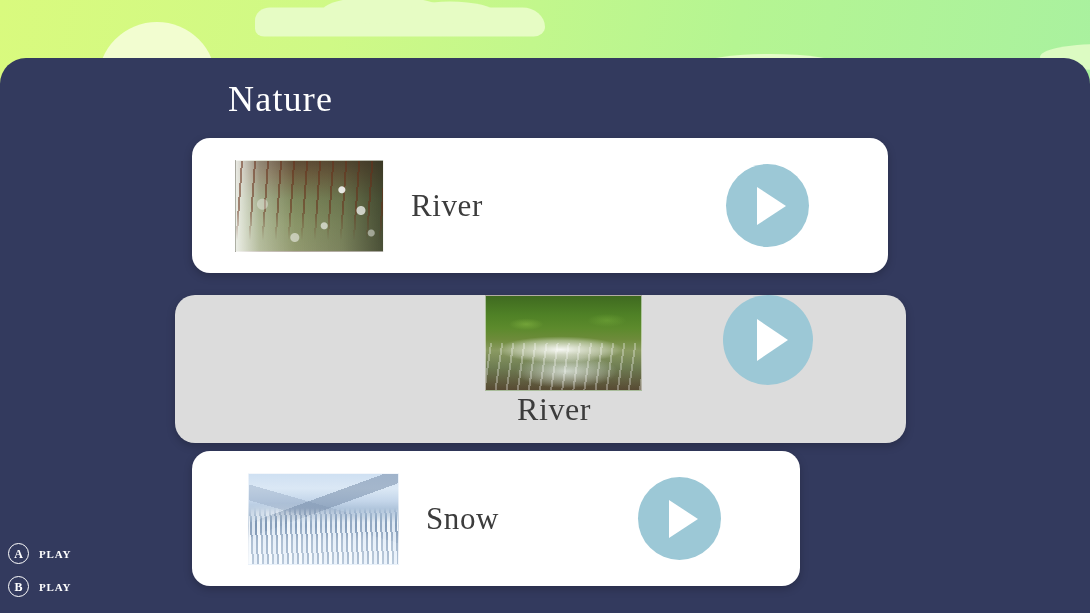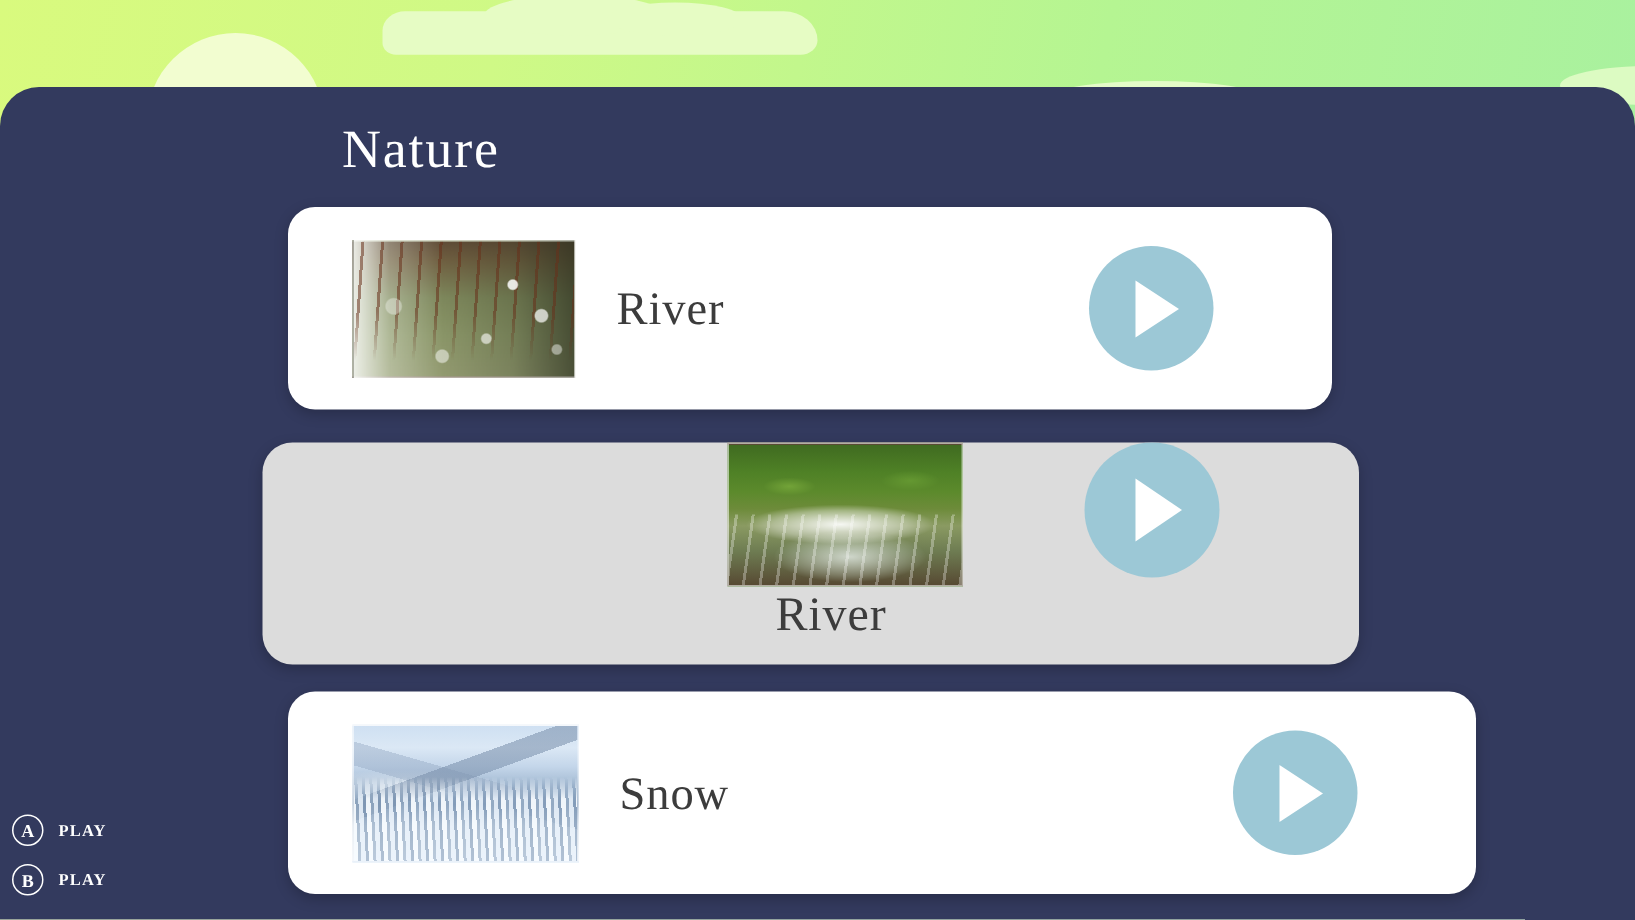--- a/index.html
+++ b/index.html
@@ -107,21 +107,21 @@
     box-shadow: 0 3px 9px rgba(0,0,0,0.22);
   }
 
   .card.selected {
     background: #dcdcdc;
     border-radius: 20px;
   }
 
   .card-1 { left: 192px; top: 0px;   width: 696px; height: 135px; }
   .card-2 { left: 175px; top: 157px; width: 731px; height: 148px; flex-direction: column; }
-  .card-3 { left: 192px; top: 323px; width: 792px; height: 135px; }
+  .card-3 { left: 192px; top: 313px; width: 608px; height: 135px; padding-left: 13px; }
 
   .thumb {
     position: relative;
     flex: none;
     overflow: hidden;
     border: 1px solid rgba(255,255,255,0.55);
     background: #889;
   }
   .card-1 .thumb { margin-left: 43px; width: 149px; height: 92px; }
   .card-2 .thumb { margin-left: 45px; width: 157px; height: 96px; }

